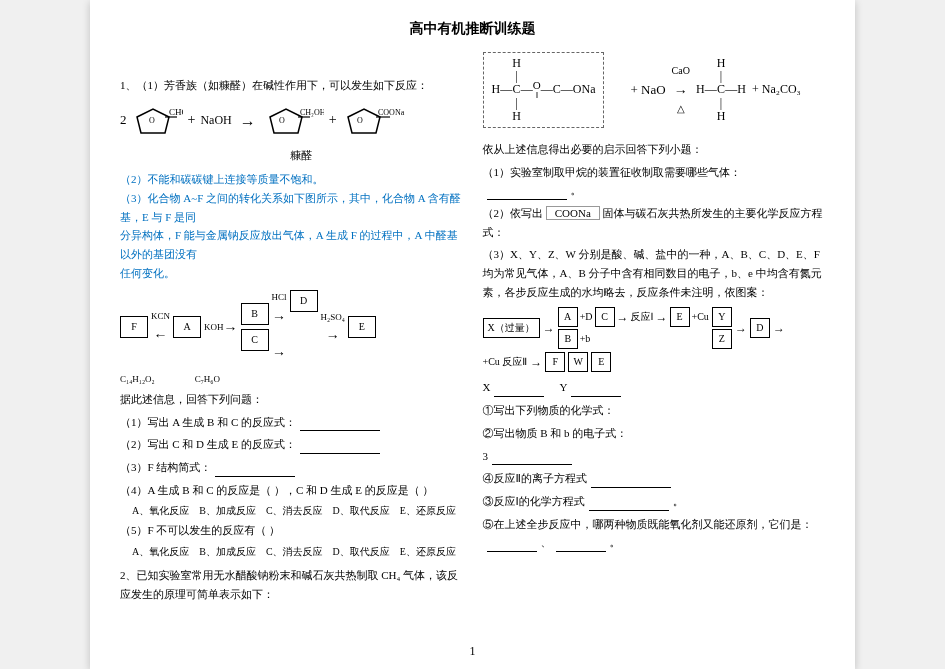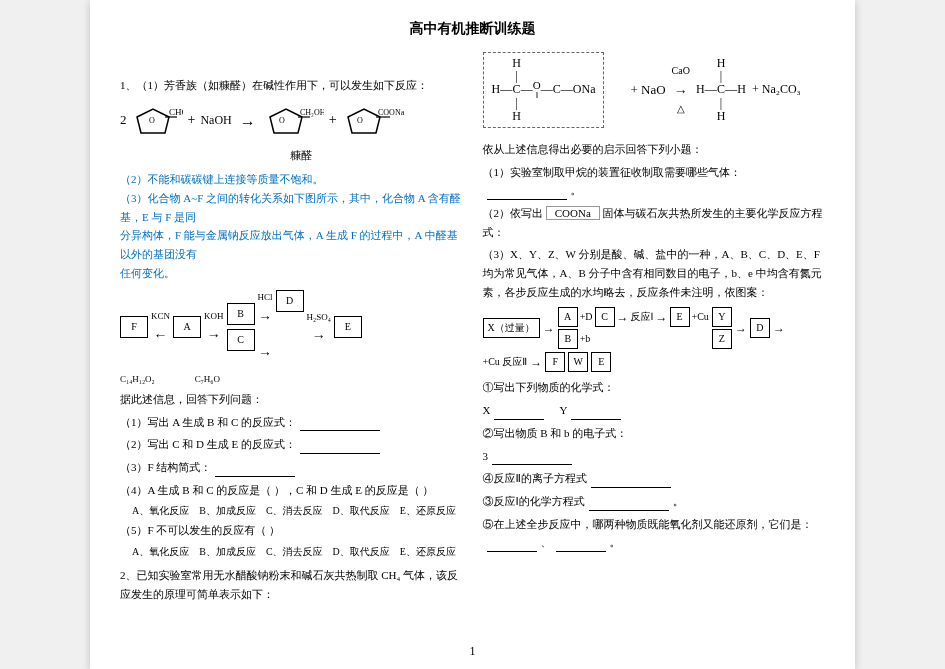--- a/index.html
+++ b/index.html
@@ -188,21 +188,21 @@
       <div class="blue-text">（2）不能和碳碳键上连接等质量不饱和。</div>
       <div class="blue-text">（3）化合物 A~F 之间的转化关系如下图所示，其中，化合物 A 含有醛基，E 与 F 是同<br>分异构体，F 能与金属钠反应放出气体，A 生成 F 的过程中，A 中醛基以外的基团没有<br>任何变化。</div>
 
       <div class="flow-diagram" style="margin: 8px 0; display:flex; align-items:center; gap:3px; flex-wrap:nowrap;">
         <div class="flow-box">F</div>
         <div style="display:flex;flex-direction:column;align-items:center;font-size:9px;">
           <span>KCN</span>
           <span style="font-size:14px;">←</span>
         </div>
         <div class="flow-box">A</div>
-        <div style="display:flex;flex-direction:column;align-items:center;font-size:9px;">
+        <div style="display:flex;flex-direction:row;align-items:center;font-size:9px;">
           <span>KOH</span>
           <span style="font-size:14px;">→</span>
         </div>
         <div style="display:flex;flex-direction:column;gap:4px;">
           <div class="flow-box">B</div>
           <div class="flow-box">C</div>
         </div>
         <div style="display:flex;flex-direction:column;align-items:center;font-size:9px;gap:12px;">
           <div style="display:flex;flex-direction:column;align-items:center;">
             <span>HCl</span>
@@ -324,22 +324,22 @@
           <div class="small-box">D</div>
           <span style="font-size:12px;">→</span>
           <span>+Cu 反应Ⅱ</span>
           <span style="font-size:12px;">→</span>
           <div class="small-box">F</div>
           <div class="small-box">W</div>
           <div class="small-box">E</div>
         </div>
       </div>
 
+      <div class="question-text">X<span class="blank-line-short"></span>　Y<span class="blank-line-short"></span></div>
       <div class="question-text">①写出下列物质的化学式：</div>
-      <div class="question-text">X<span class="blank-line-short"></span>　Y<span class="blank-line-short"></span></div>
       <div class="question-text">②写出物质 B 和 b 的电子式：</div>
       <div class="question-text">3<span class="blank-line"></span></div>
       <div class="question-text">④反应Ⅱ的离子方程式<span class="blank-line"></span></div>
       <div class="question-text">③反应Ⅰ的化学方程式<span class="blank-line"></span>。</div>
       <div class="question-text">⑤在上述全步反应中，哪两种物质既能氧化剂又能还原剂，它们是：<span class="blank-line-short"></span>、<span class="blank-line-short"></span>。</div>
 
     </div>
   </div>
 
   <div class="page-num">1</div>

